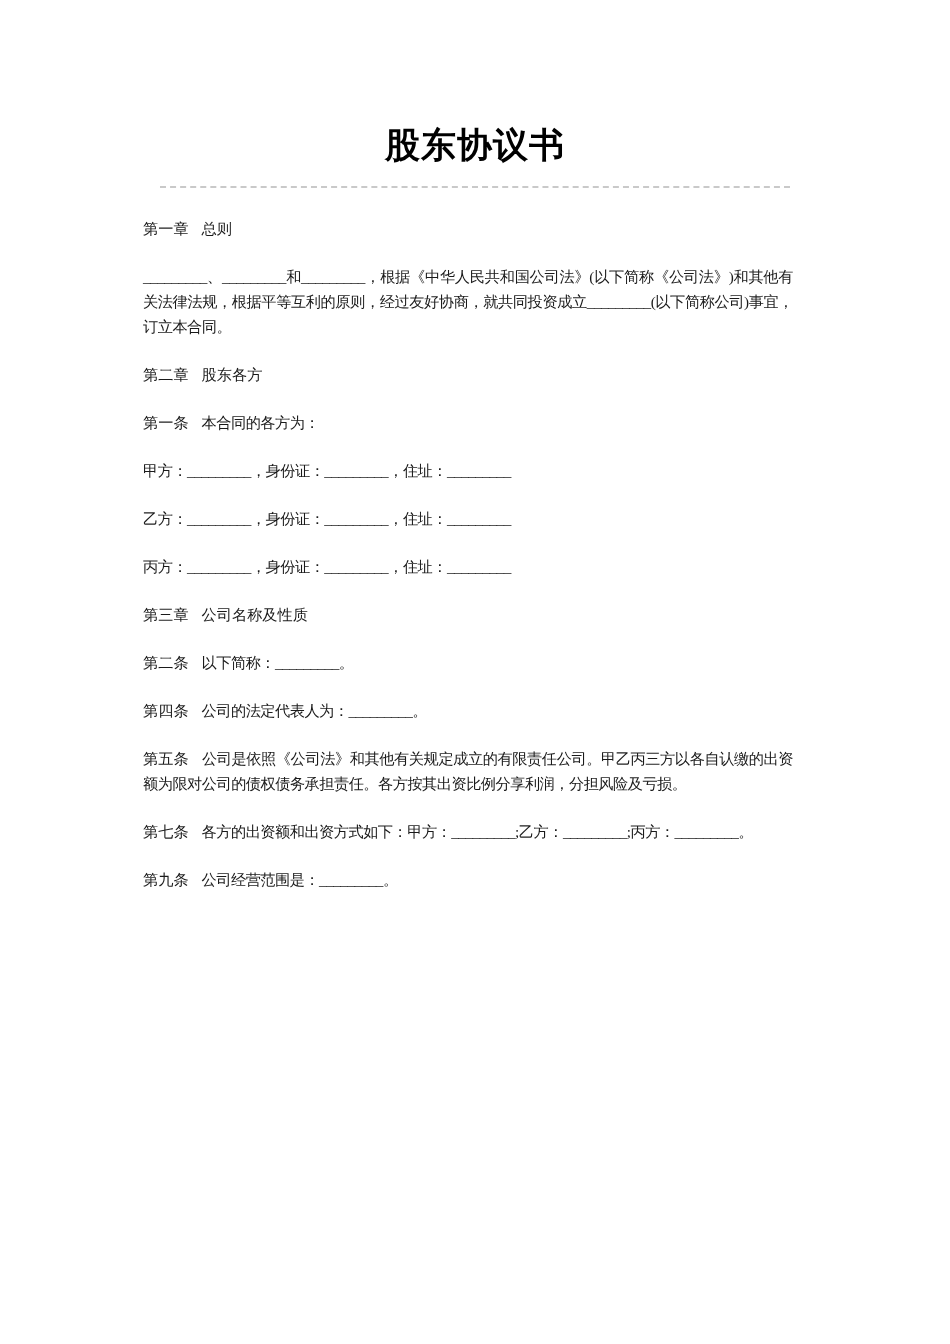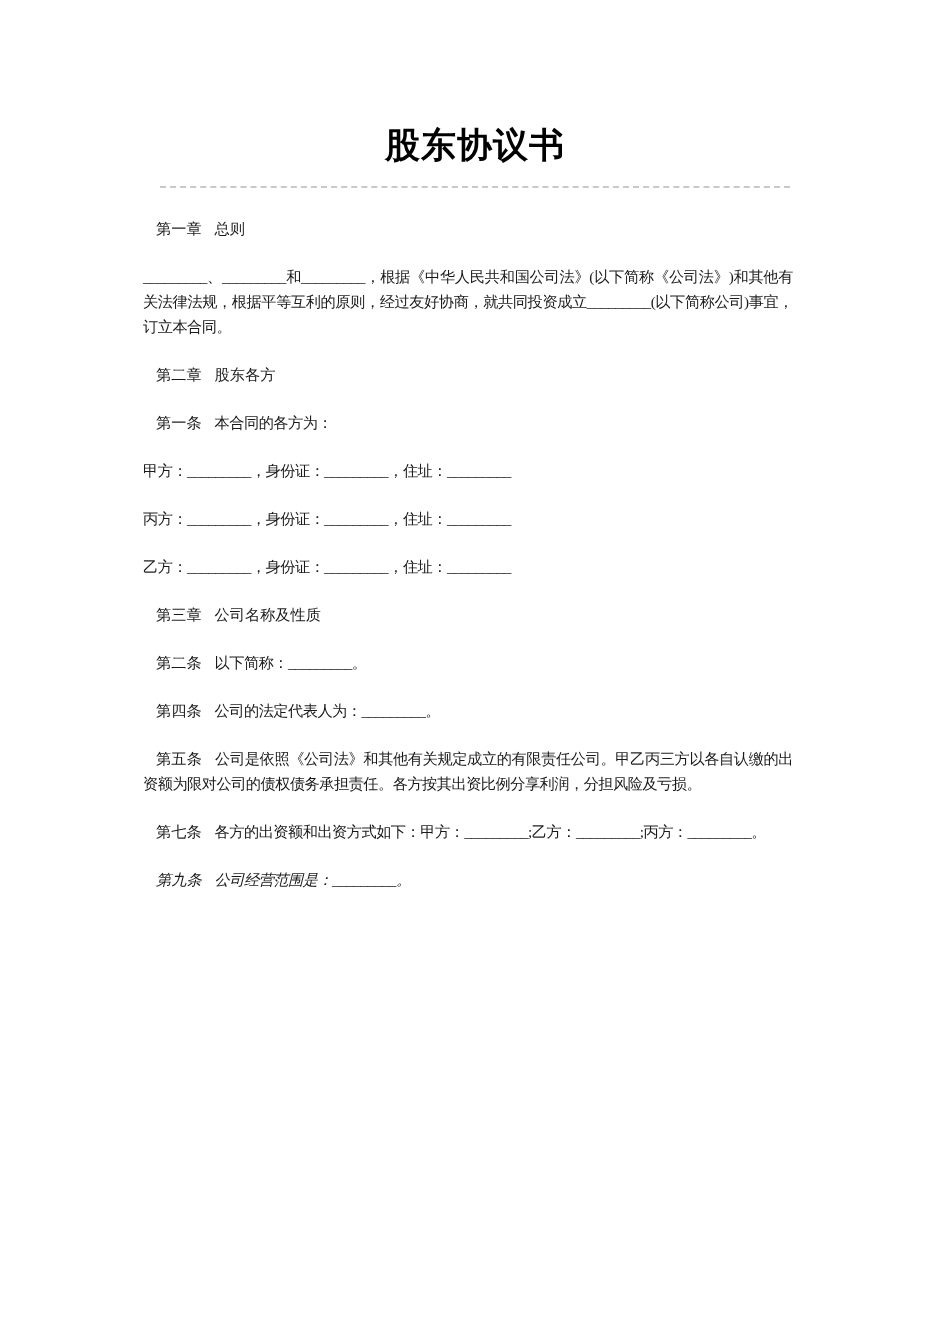--- a/index.html
+++ b/index.html
@@ -51,24 +51,23 @@
     width: 650px;
   }
   .block {
     font-size: 15.2px;
     line-height: 25px;
     color: #1a1a1a;
     margin: 0 0 23px 0;
     text-align: justify;
     word-break: break-all;
   }
-  .block:last-child { margin-bottom: 0; font-style: italic; }
+  .block:last-child { margin-bottom: 0; }
   .lead {
     display: inline;
-    margin-left: 13px;
   }
   .gap {
     display: inline-block;
     width: 13px;
   }
   .blank {
     text-decoration: none;
     letter-spacing: -0.5px;
   }
 </style>
@@ -81,22 +80,22 @@
 
   <div class="title-rule"></div>
 
   <div class="content">
 
   <p class="block"><span class="lead">第一章</span><span class="gap"></span><span>总则</span></p>
       <p class="block"><span class="blank">_________、_________和_________，根据《中华人民共和国公司法》(以下简称《公司法》)和其他有关法律法规，根据平等互利的原则，经过友好协商，就共同投资成立_________(以下简称公司)事宜，订立本合同。</span></p>
       <p class="block"><span class="lead">第二章</span><span class="gap"></span><span>股东各方</span></p>
       <p class="block"><span class="lead">第一条</span><span class="gap"></span><span class="blank">本合同的各方为：</span></p>
       <p class="block"><span class="blank">甲方：_________，身份证：_________，住址：_________</span></p>
+      <p class="block"><span class="blank">乙方：_________，身份证：_________，住址：_________</span></p>
       <p class="block"><span class="blank">丙方：_________，身份证：_________，住址：_________</span></p>
-      <p class="block"><span class="blank">乙方：_________，身份证：_________，住址：_________</span></p>
       <p class="block"><span class="lead">第三章</span><span class="gap"></span><span>公司名称及性质</span></p>
       <p class="block"><span class="lead">第二条</span><span class="gap"></span><span class="blank">以下简称：_________。</span></p>
       <p class="block"><span class="lead">第四条</span><span class="gap"></span><span class="blank">公司的法定代表人为：_________。</span></p>
       <p class="block"><span class="lead">第五条</span><span class="gap"></span><span class="blank">公司是依照《公司法》和其他有关规定成立的有限责任公司。甲乙丙三方以各自认缴的出资额为限对公司的债权债务承担责任。各方按其出资比例分享利润，分担风险及亏损。</span></p>
       <p class="block"><span class="lead">第七条</span><span class="gap"></span><span class="blank">各方的出资额和出资方式如下：甲方：_________;乙方：_________;丙方：_________。</span></p>
       <p class="block"><span class="lead">第九条</span><span class="gap"></span><span class="blank">公司经营范围是：_________。</span></p>
     </div>
 
 </div>
 

